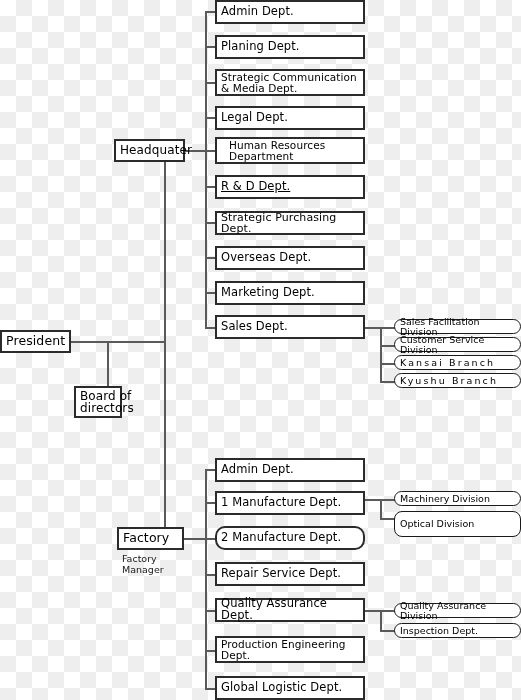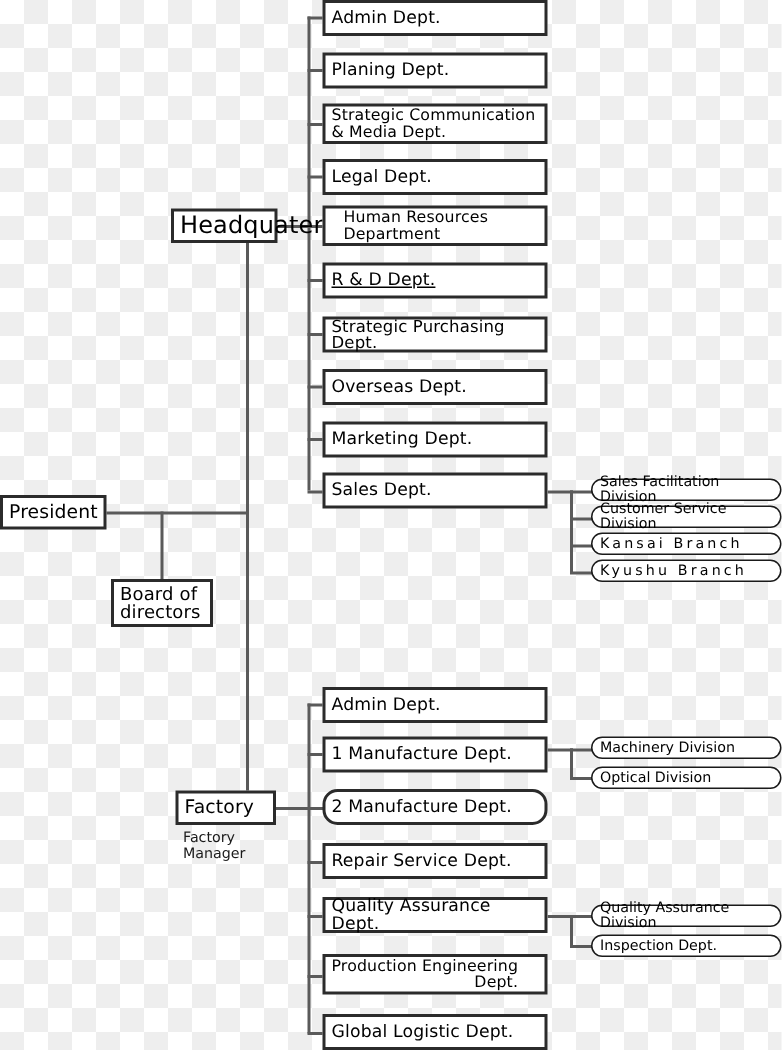--- a/index.html
+++ b/index.html
@@ -117,24 +117,24 @@
   <div class="line h" style="left:380px; top:499px; width:16px;"></div>
   <div class="line h" style="left:380px; top:518px; width:16px;"></div>
 
   <div class="line h" style="left:365px; top:610px; width:17px;"></div>
   <div class="line v" style="left:380px; top:610px; height:20px;"></div>
   <div class="line h" style="left:380px; top:610px; width:16px;"></div>
   <div class="line h" style="left:380px; top:630px; width:16px;"></div>
 
   <div class="node rect" style="left:0px; top:330px; width:71px; height:23px; font-size:12.5px;">President</div>
 
-  <div class="node rect two-line" style="left:74px; top:386px; width:68px; height:32px; font-size:12px;">Board of
+  <div class="node rect two-line" style="left:74px; top:386px; width:48px; height:32px; font-size:12px;">Board of
 directors</div>
 
-  <div class="node rect" style="left:114px; top:139px; width:71px; height:23px; font-size:16px;">Headquater</div>
+  <div class="node rect" style="left:114px; top:139px; width:71px; height:23px; font-size:12px;">Headquater</div>
 
   <div class="node rect" style="left:117px; top:527px; width:67px; height:23px; font-size:12.5px;">Factory</div>
   <div class="caption" style="left:122px; top:554px; width:70px;">Factory
 Manager</div>
 
   <div class="node rect" style="left:215px; top:0px; width:150px; height:24px;">Admin Dept.</div>
   <div class="node rect" style="left:215px; top:35px; width:150px; height:24px;">Planing Dept.</div>
   <div class="node rect two-line" style="left:215px; top:69px; width:150px; height:27px; font-size:10.5px;">Strategic Communication
 &amp; Media Dept.</div>
   <div class="node rect" style="left:215px; top:106px; width:150px; height:24px;">Legal Dept.</div>
@@ -149,23 +149,23 @@
   <div class="node rounded" style="left:394px; top:319px; width:127px; height:15px;">Sales Facilitation Division</div>
   <div class="node rounded" style="left:394px; top:337px; width:127px; height:15px;">Customer Service Division</div>
   <div class="node rounded spaced" style="left:394px; top:355px; width:127px; height:15px;">Kansai Branch</div>
   <div class="node rounded spaced" style="left:394px; top:373px; width:127px; height:15px;">Kyushu Branch</div>
 
   <div class="node rect" style="left:215px; top:458px; width:150px; height:24px;">Admin Dept.</div>
   <div class="node rect" style="left:215px; top:491px; width:150px; height:24px;">1 Manufacture Dept.</div>
   <div class="node rect" style="left:215px; top:526px; width:150px; height:24px;border-radius:10px;">2 Manufacture Dept.</div>
   <div class="node rect" style="left:215px; top:562px; width:150px; height:24px;">Repair Service Dept.</div>
   <div class="node rect" style="left:215px; top:598px; width:150px; height:24px;">Quality Assurance Dept.</div>
-  <div class="node rect two-line" style="left:215px; top:636px; width:150px; height:27px; font-size:10.5px;text-align:right;">Production Engineering
+  <div class="node rect two-line" style="left:215px; top:636px; width:150px; height:27px; font-size:10.5px;">Production Engineering
 Dept.</div>
   <div class="node rounded" style="left:394px; top:491px; width:127px; height:15px;">Machinery Division</div>
 
   <div class="node rect" style="left:215px; top:676px; width:150px; height:24px;">Global Logistic Dept.</div>
-  <div class="node rounded" style="left:394px; top:511px; width:127px; height:15px;">Optical Division</div>
+  <div class="node rounded" style="left:394px; top:511px; width:127px; height:26px;">Optical Division</div>
 
   <div class="node rounded" style="left:394px; top:603px; width:127px; height:15px;">Quality Assurance Division</div>
   <div class="node rounded" style="left:394px; top:623px; width:127px; height:15px;">Inspection Dept.</div>
 
 </div>
 
 </body></html>

